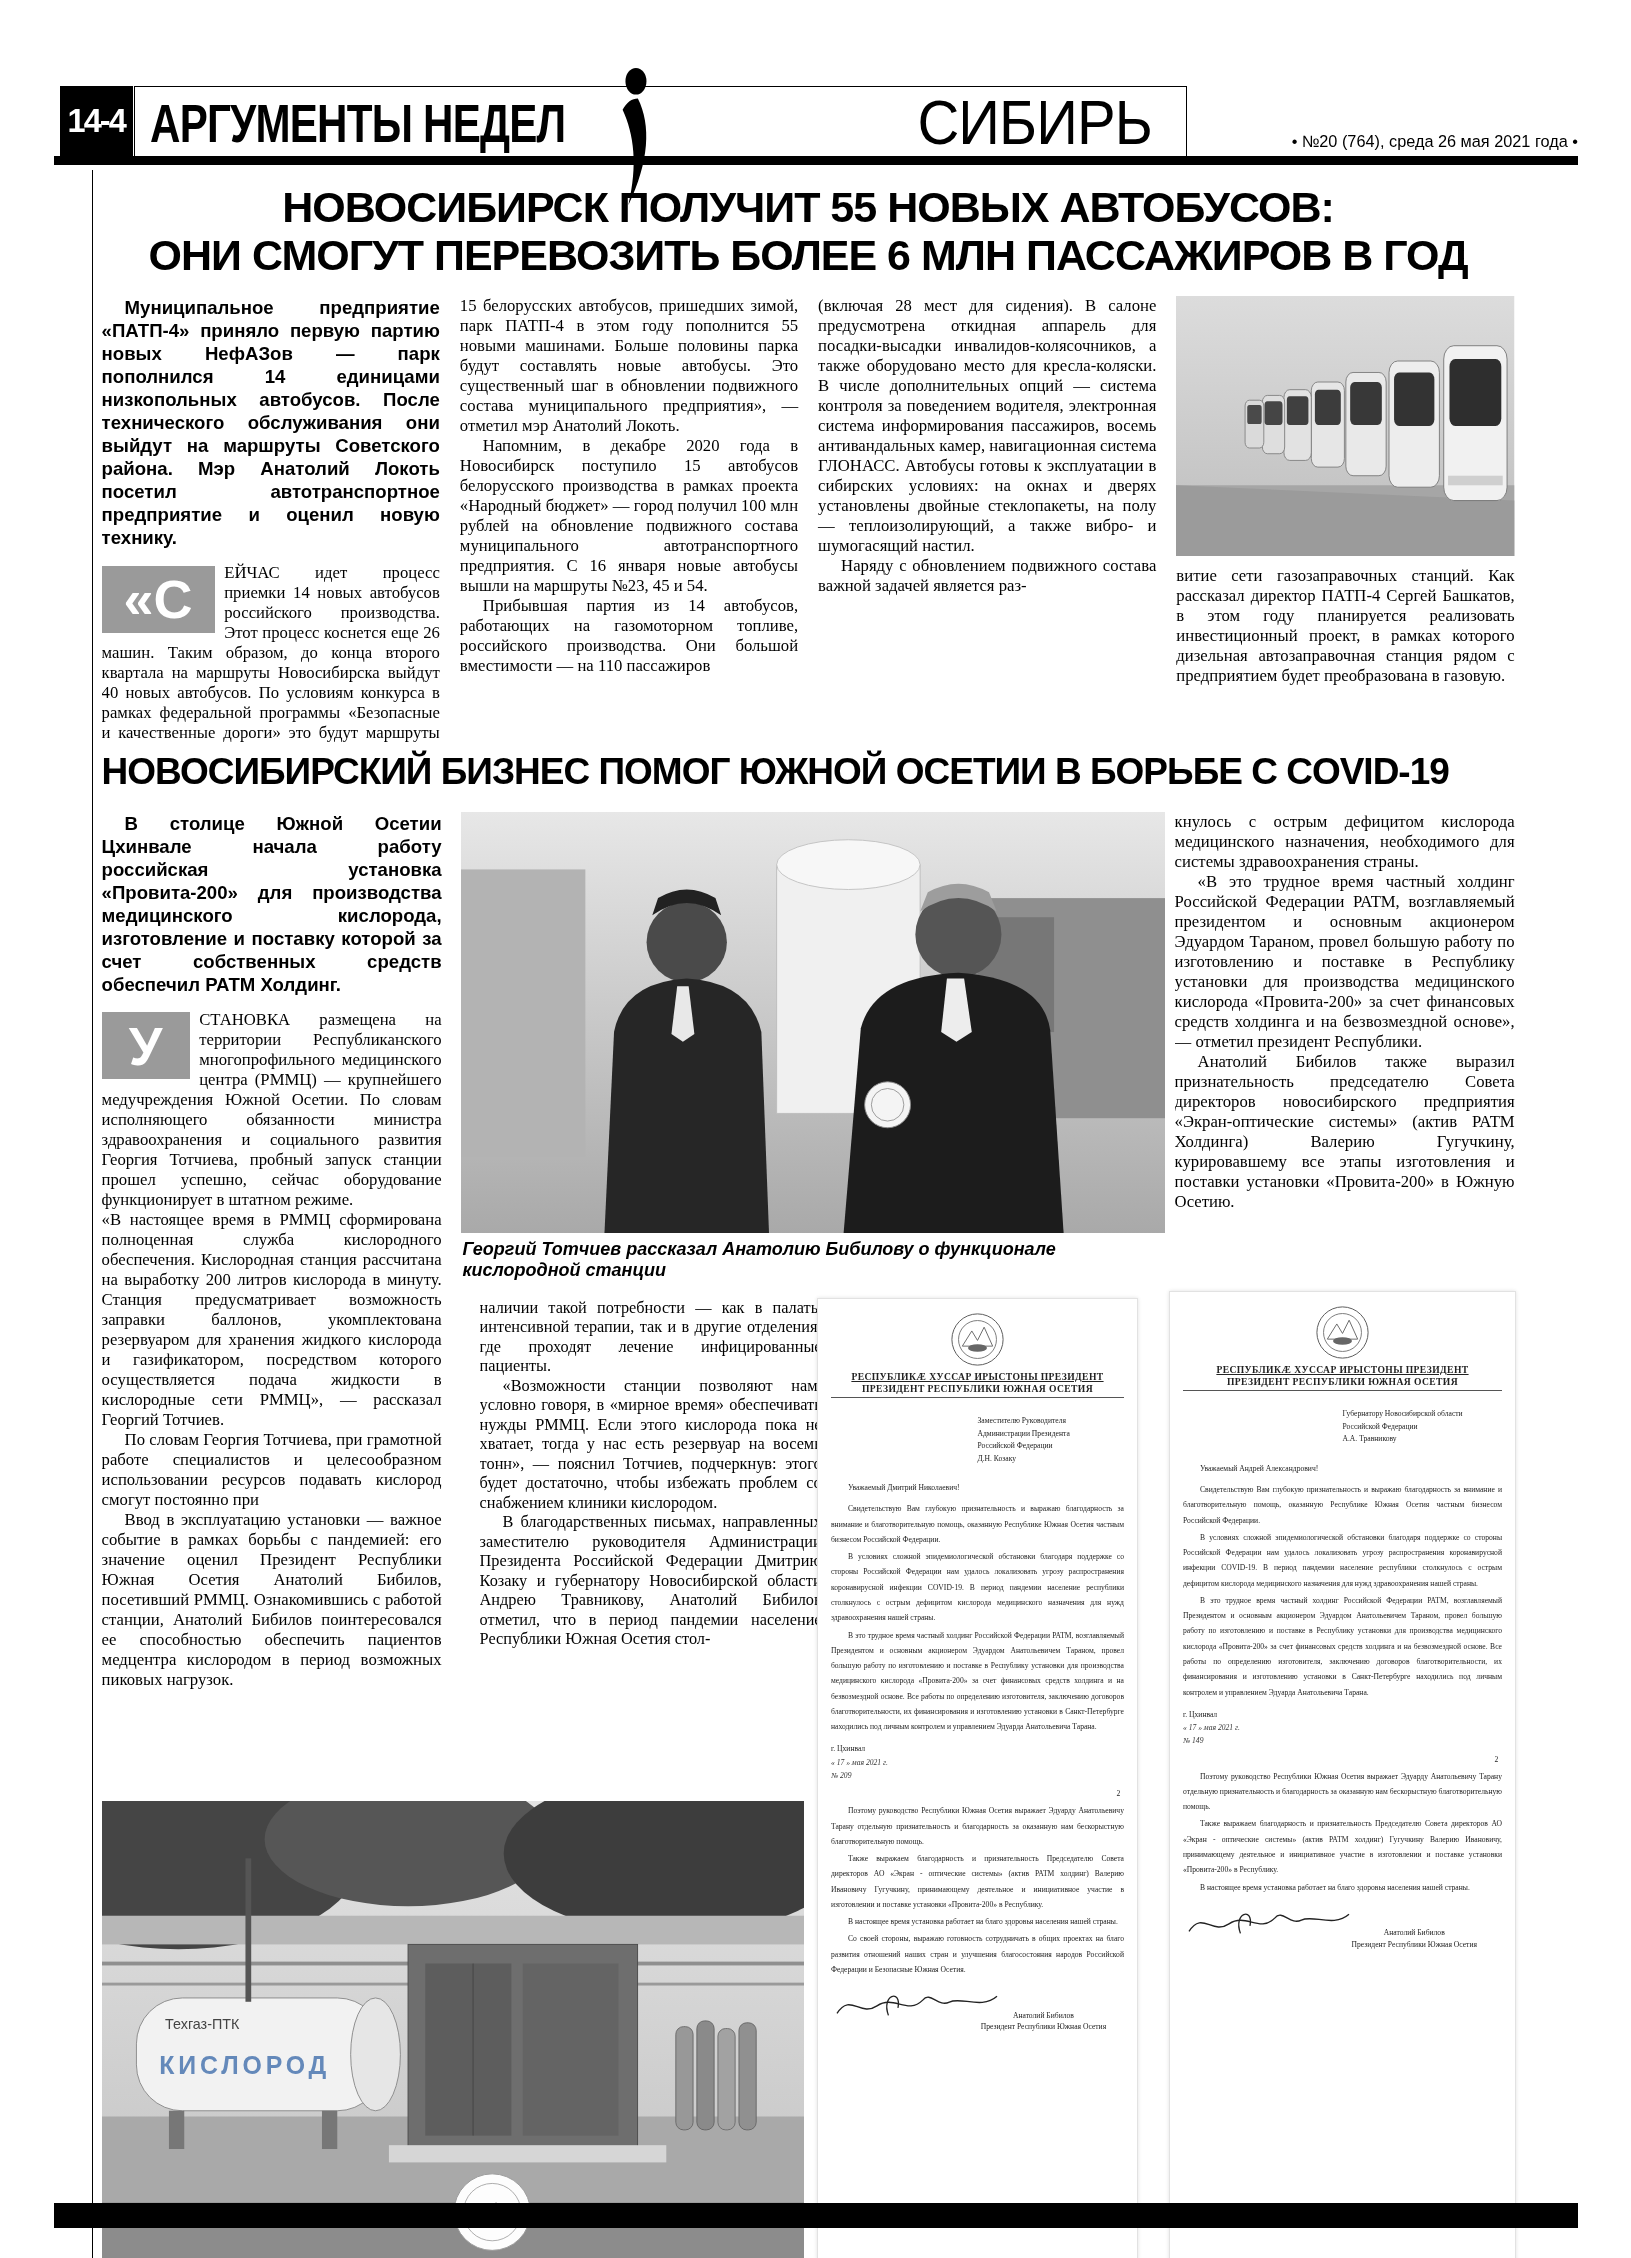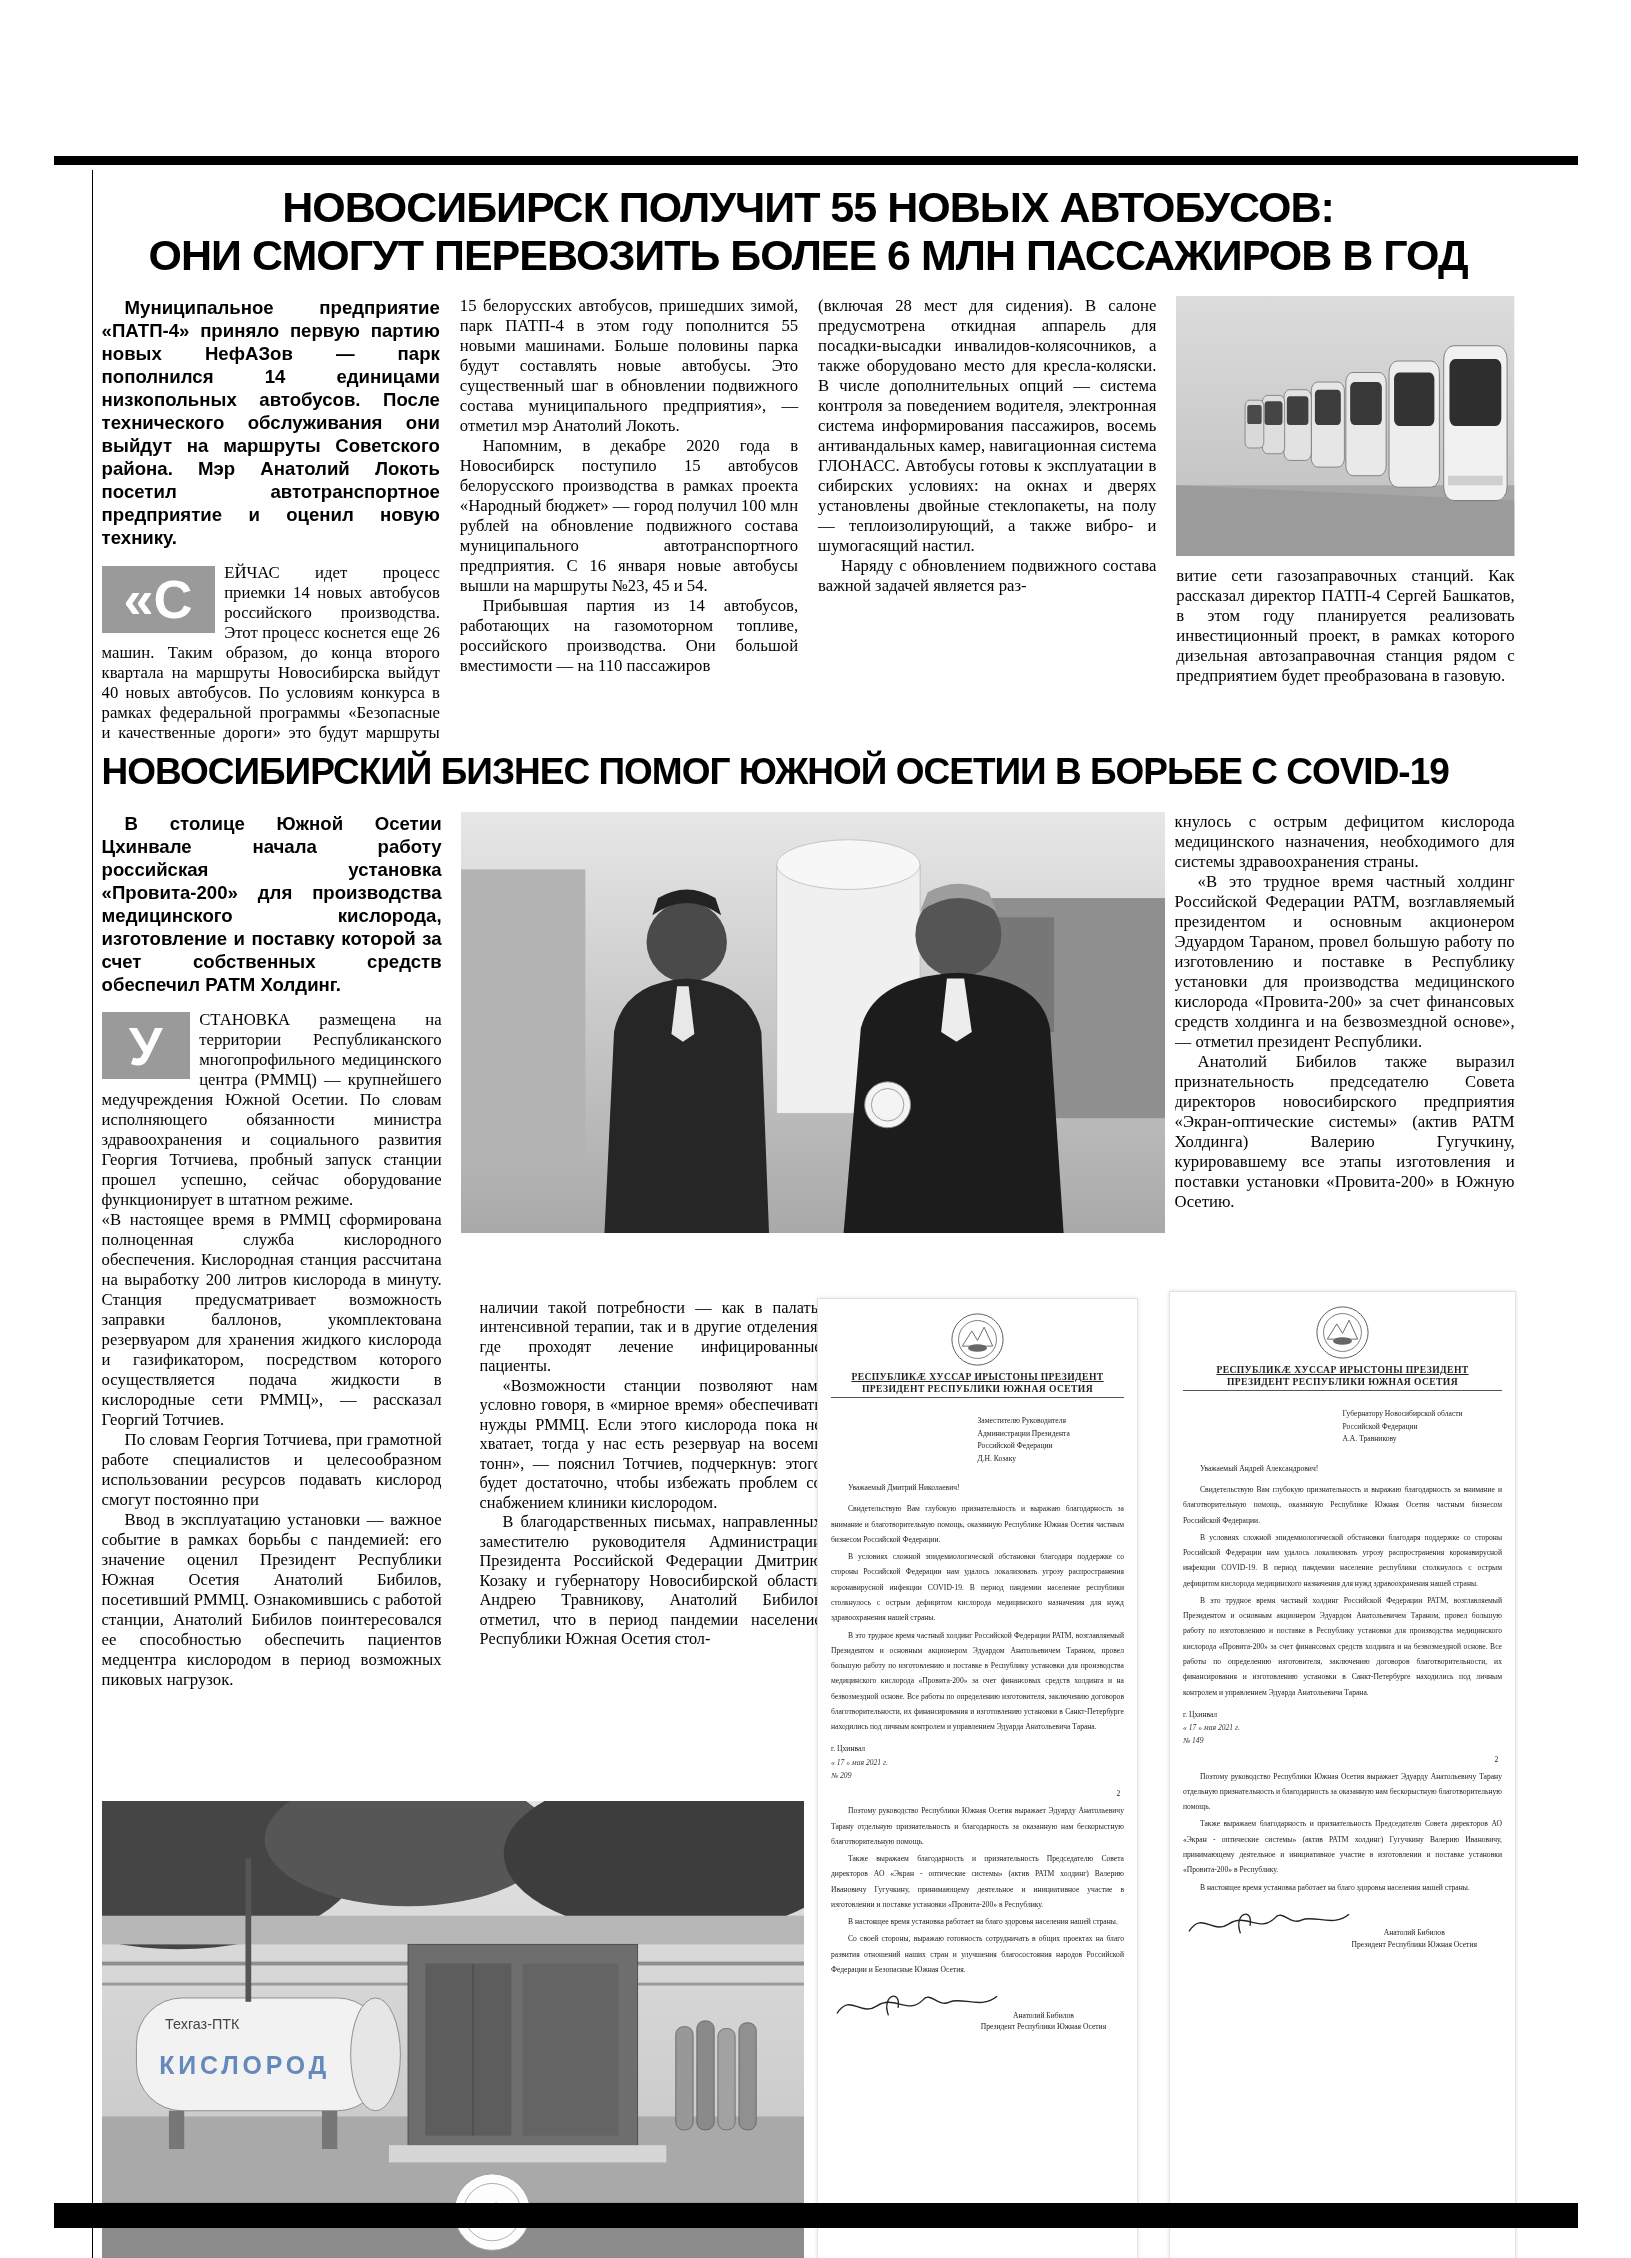--- a/index.html
+++ b/index.html
@@ -72,20 +72,34 @@
   .sig-row{margin-top:5.7px;}
   .sig-name{margin-left:45%;text-align:center;line-height:11.5px;margin-top:-13.4px;}
   
   svg{display:block;}
 </style>
 </head>
 <body>
 
 <div class="sheet">
 
+  <header class="masthead">
+    <div class="pagenum-box">14-4</div>
+    <div class="mast-box">
+      <div class="brand">
+        <span>АРГУМЕНТЫ НЕДЕЛ</span>
+      </div>
+      <svg class="ink-i" viewBox="0 0 46 150">
+        <ellipse cx="24" cy="16" rx="11" ry="14" fill="#000"></ellipse>
+        <path d="M26 34 C 40 62, 38 100, 16 146 C 26 104, 22 72, 10 46 C 14 38, 20 34, 26 34 Z" fill="#000"></path>
+      </svg>
+      <div class="edition">СИБИРЬ</div>
+    </div>
+    <div class="issue-info">• №20 (764), среда 26 мая 2021 года •</div>
+  </header>
   <div class="rule-thick"></div>
 
   <main class="content">
 
     <section>
       <h1 class="a1-headline">
         <span>НОВОСИБИРСК ПОЛУЧИТ 55 НОВЫХ АВТОБУСОВ:</span><br>
         <span>ОНИ СМОГУТ ПЕРЕВОЗИТЬ БОЛЕЕ 6 МЛН ПАССАЖИРОВ В ГОД</span>
       </h1>
       <div class="a1-cols">
@@ -186,20 +200,21 @@
 
             <g>
               <circle cx="520" cy="128" r="45" fill="#555"></circle>
               <path d="M480 104 q40 -28 80 0 l-8 -20 q-32 -18 -64 0 Z" fill="#9d9d9d"></path>
               <path d="M400 440 L418 226 q14 -54 102 -58 q88 6 96 60 L630 440 Z" fill="#1c1c1c"></path>
               <path d="M508 174 l18 0 8 56 -16 10 -16 -10 Z" fill="#ededed"></path>
               <circle cx="446" cy="306" r="24" fill="#f4f4f4" stroke="#888"></circle>
               <circle cx="446" cy="306" r="17" fill="none" stroke="#999"></circle>
             </g>
           </svg>
+          <div class="photo-caption">Георгий Тотчиев рассказал Анатолию Бибилову о функционале кислородной станции</div>
         </div>
 
         <div class="a2-right body-text">
             <p>кнулось с острым дефицитом кислорода медицинского назначения, необходимого для системы здравоохранения страны.</p>
             <p>«В это трудное время частный холдинг Российской Федерации РАТМ, возглавляемый президентом и основным акционером Эдуардом Тараном, провел большую работу по изготовлению и поставке в Республику установки для производства медицинского кислорода «Провита-200» за счет финансовых средств холдинга и на безвозмездной основе», — отметил президент Республики.</p>
             <p>Анатолий Бибилов также выразил признательность председателю Совета директоров новосибирского предприятия «Экран-оптические системы» (актив РАТМ Холдинга) Валерию Гугучкину, курировавшему все этапы изготовления и поставки установки «Провита-200» в Южную Осетию.</p>
           </div>
 
         <div class="a2-mid body-text">
             <p>наличии такой потребности — как в палаты интенсивной терапии, так и в другие отделения, где проходят лечение инфицированные пациенты.</p>

